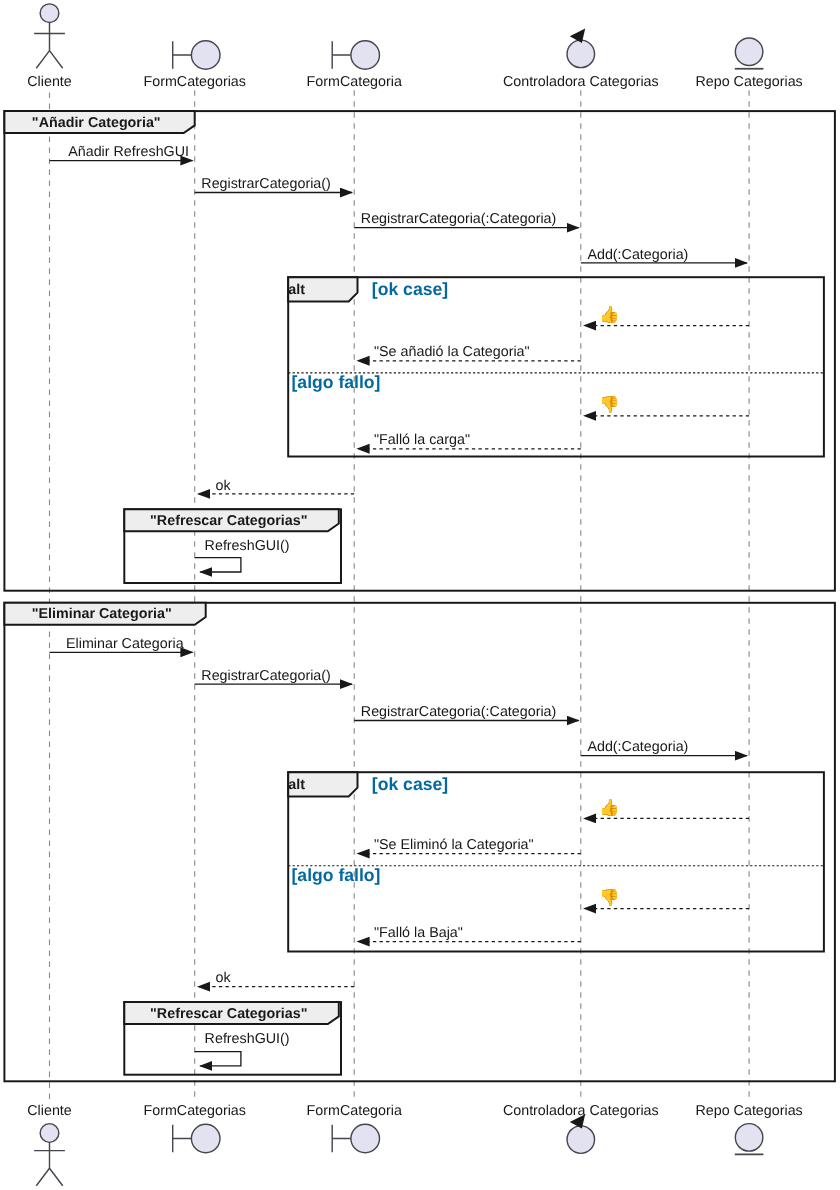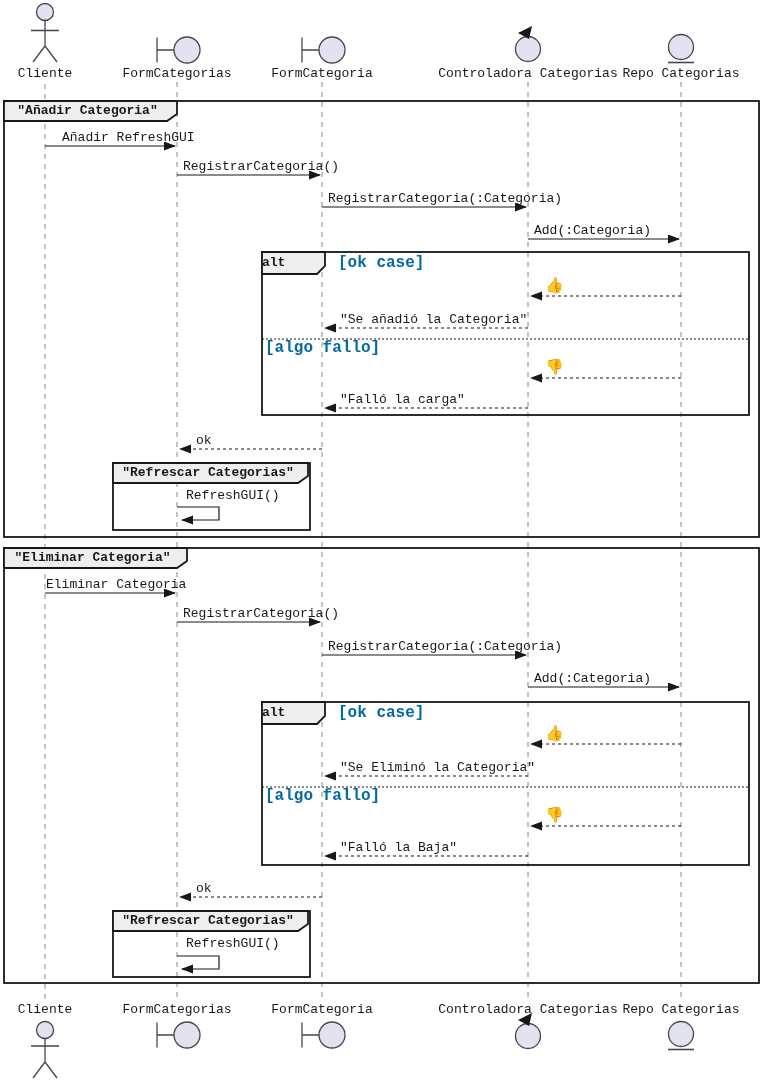--- a/index.html
+++ b/index.html
@@ -1,18 +1,18 @@
 <!DOCTYPE html>
 <html><head>
 <meta charset="utf-8">
 <style>
   html,body{margin:0;padding:0;background:#ffffff;}
   #stage{
     position:relative;width:764px;height:1082px;background:#ffffff;
-    font-family:Liberation Mono, monospace;color:#181818;overflow:hidden;
+    font-family:Liberation Sans, sans-serif;color:#181818;overflow:hidden;
   }
   #gfx{position:absolute;left:0;top:0;width:764px;height:1082px;}
   .lbl{position:absolute;white-space:nowrap;font-size:13px;line-height:14px;color:#181818;}
   .plabel{position:absolute;white-space:nowrap;font-size:13px;line-height:15px;transform:translateX(-50%);color:#181818;}
   .ftitle{position:absolute;font-size:13px;font-weight:bold;text-align:center;line-height:20px;color:#181818;}
   .alt-op{position:absolute;font-size:13px;font-weight:bold;line-height:22px;color:#181818;}
   .guard{position:absolute;white-space:nowrap;font-size:16px;font-weight:bold;line-height:13px;color:#0369a1;}
   .emoji{position:absolute;white-space:nowrap;font-size:15px;line-height:16px;color:#181818;}
 </style>
 </head>
@@ -152,21 +152,21 @@
   <div class="emoji" style="left:545px;top:279px;">👍</div>
   <div class="lbl" style="left:340px;top:313px;">"Se añadió la Categoria"</div>
   <div class="guard" style="left:265px;top:342px;">[algo fallo]</div>
   <div class="emoji" style="left:545px;top:361px;">👎</div>
   <div class="lbl" style="left:340px;top:393px;">"Falló la carga"</div>
   <div class="lbl" style="left:196px;top:434px;">ok</div>
   <div class="ftitle" style="left:113px;top:463px;width:190px;">"Refrescar Categorias"</div>
   <div class="lbl" style="left:186px;top:489px;">RefreshGUI()</div>
 
   <div class="ftitle" style="left:4px;top:548px;width:177px;">"Eliminar Categoria"</div>
-  <div class="lbl" style="left:46px;top:578px;">Eliminar Categoria</div>
+  <div class="lbl" style="left:60px;top:578px;">Eliminar Categoria</div>
   <div class="lbl" style="left:183px;top:607px;">RegistrarCategoria()</div>
   <div class="lbl" style="left:328px;top:640px;">RegistrarCategoria(:Categoria)</div>
   <div class="lbl" style="left:534px;top:672px;">Add(:Categoria)</div>
   <div class="alt-op" style="left:262px;top:702px;width:55px;">alt</div>
   <div class="guard" style="left:338px;top:707px;">[ok case]</div>
   <div class="emoji" style="left:545px;top:727px;">👍</div>
   <div class="lbl" style="left:340px;top:761px;">"Se Eliminó la Categoria"</div>
   <div class="guard" style="left:265px;top:790px;">[algo fallo]</div>
   <div class="emoji" style="left:545px;top:809px;">👎</div>
   <div class="lbl" style="left:340px;top:841px;">"Falló la Baja"</div>

